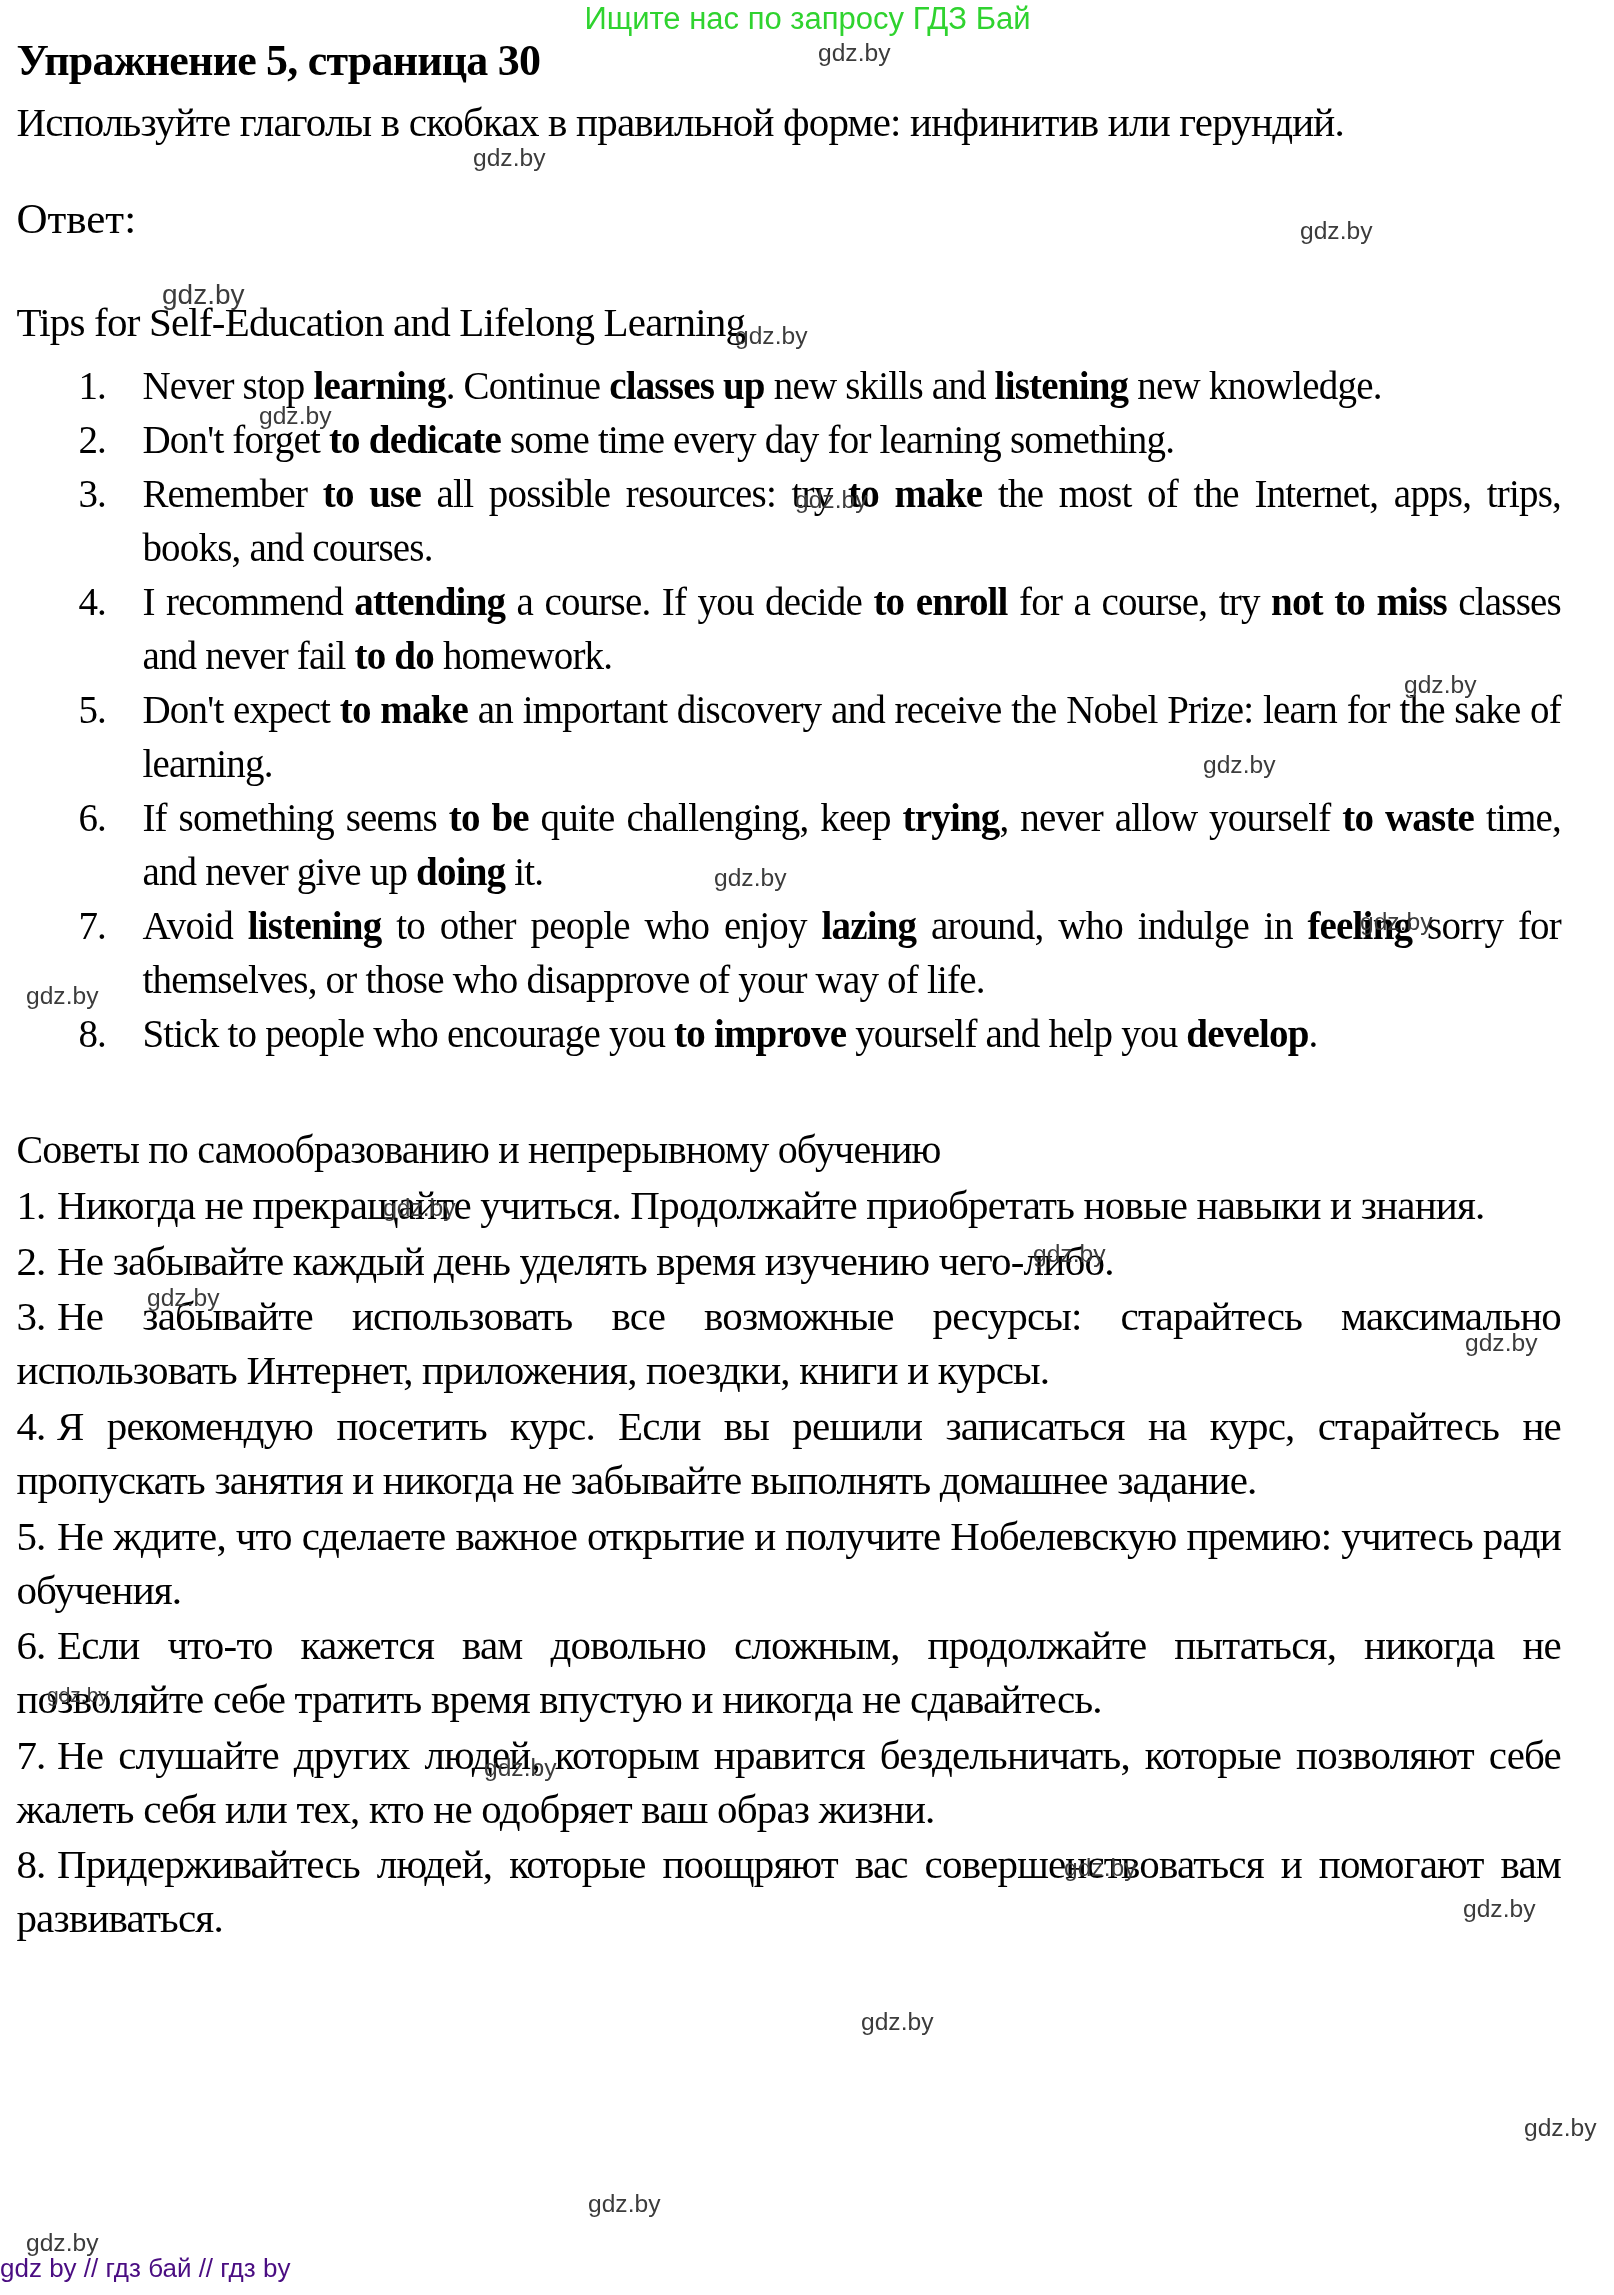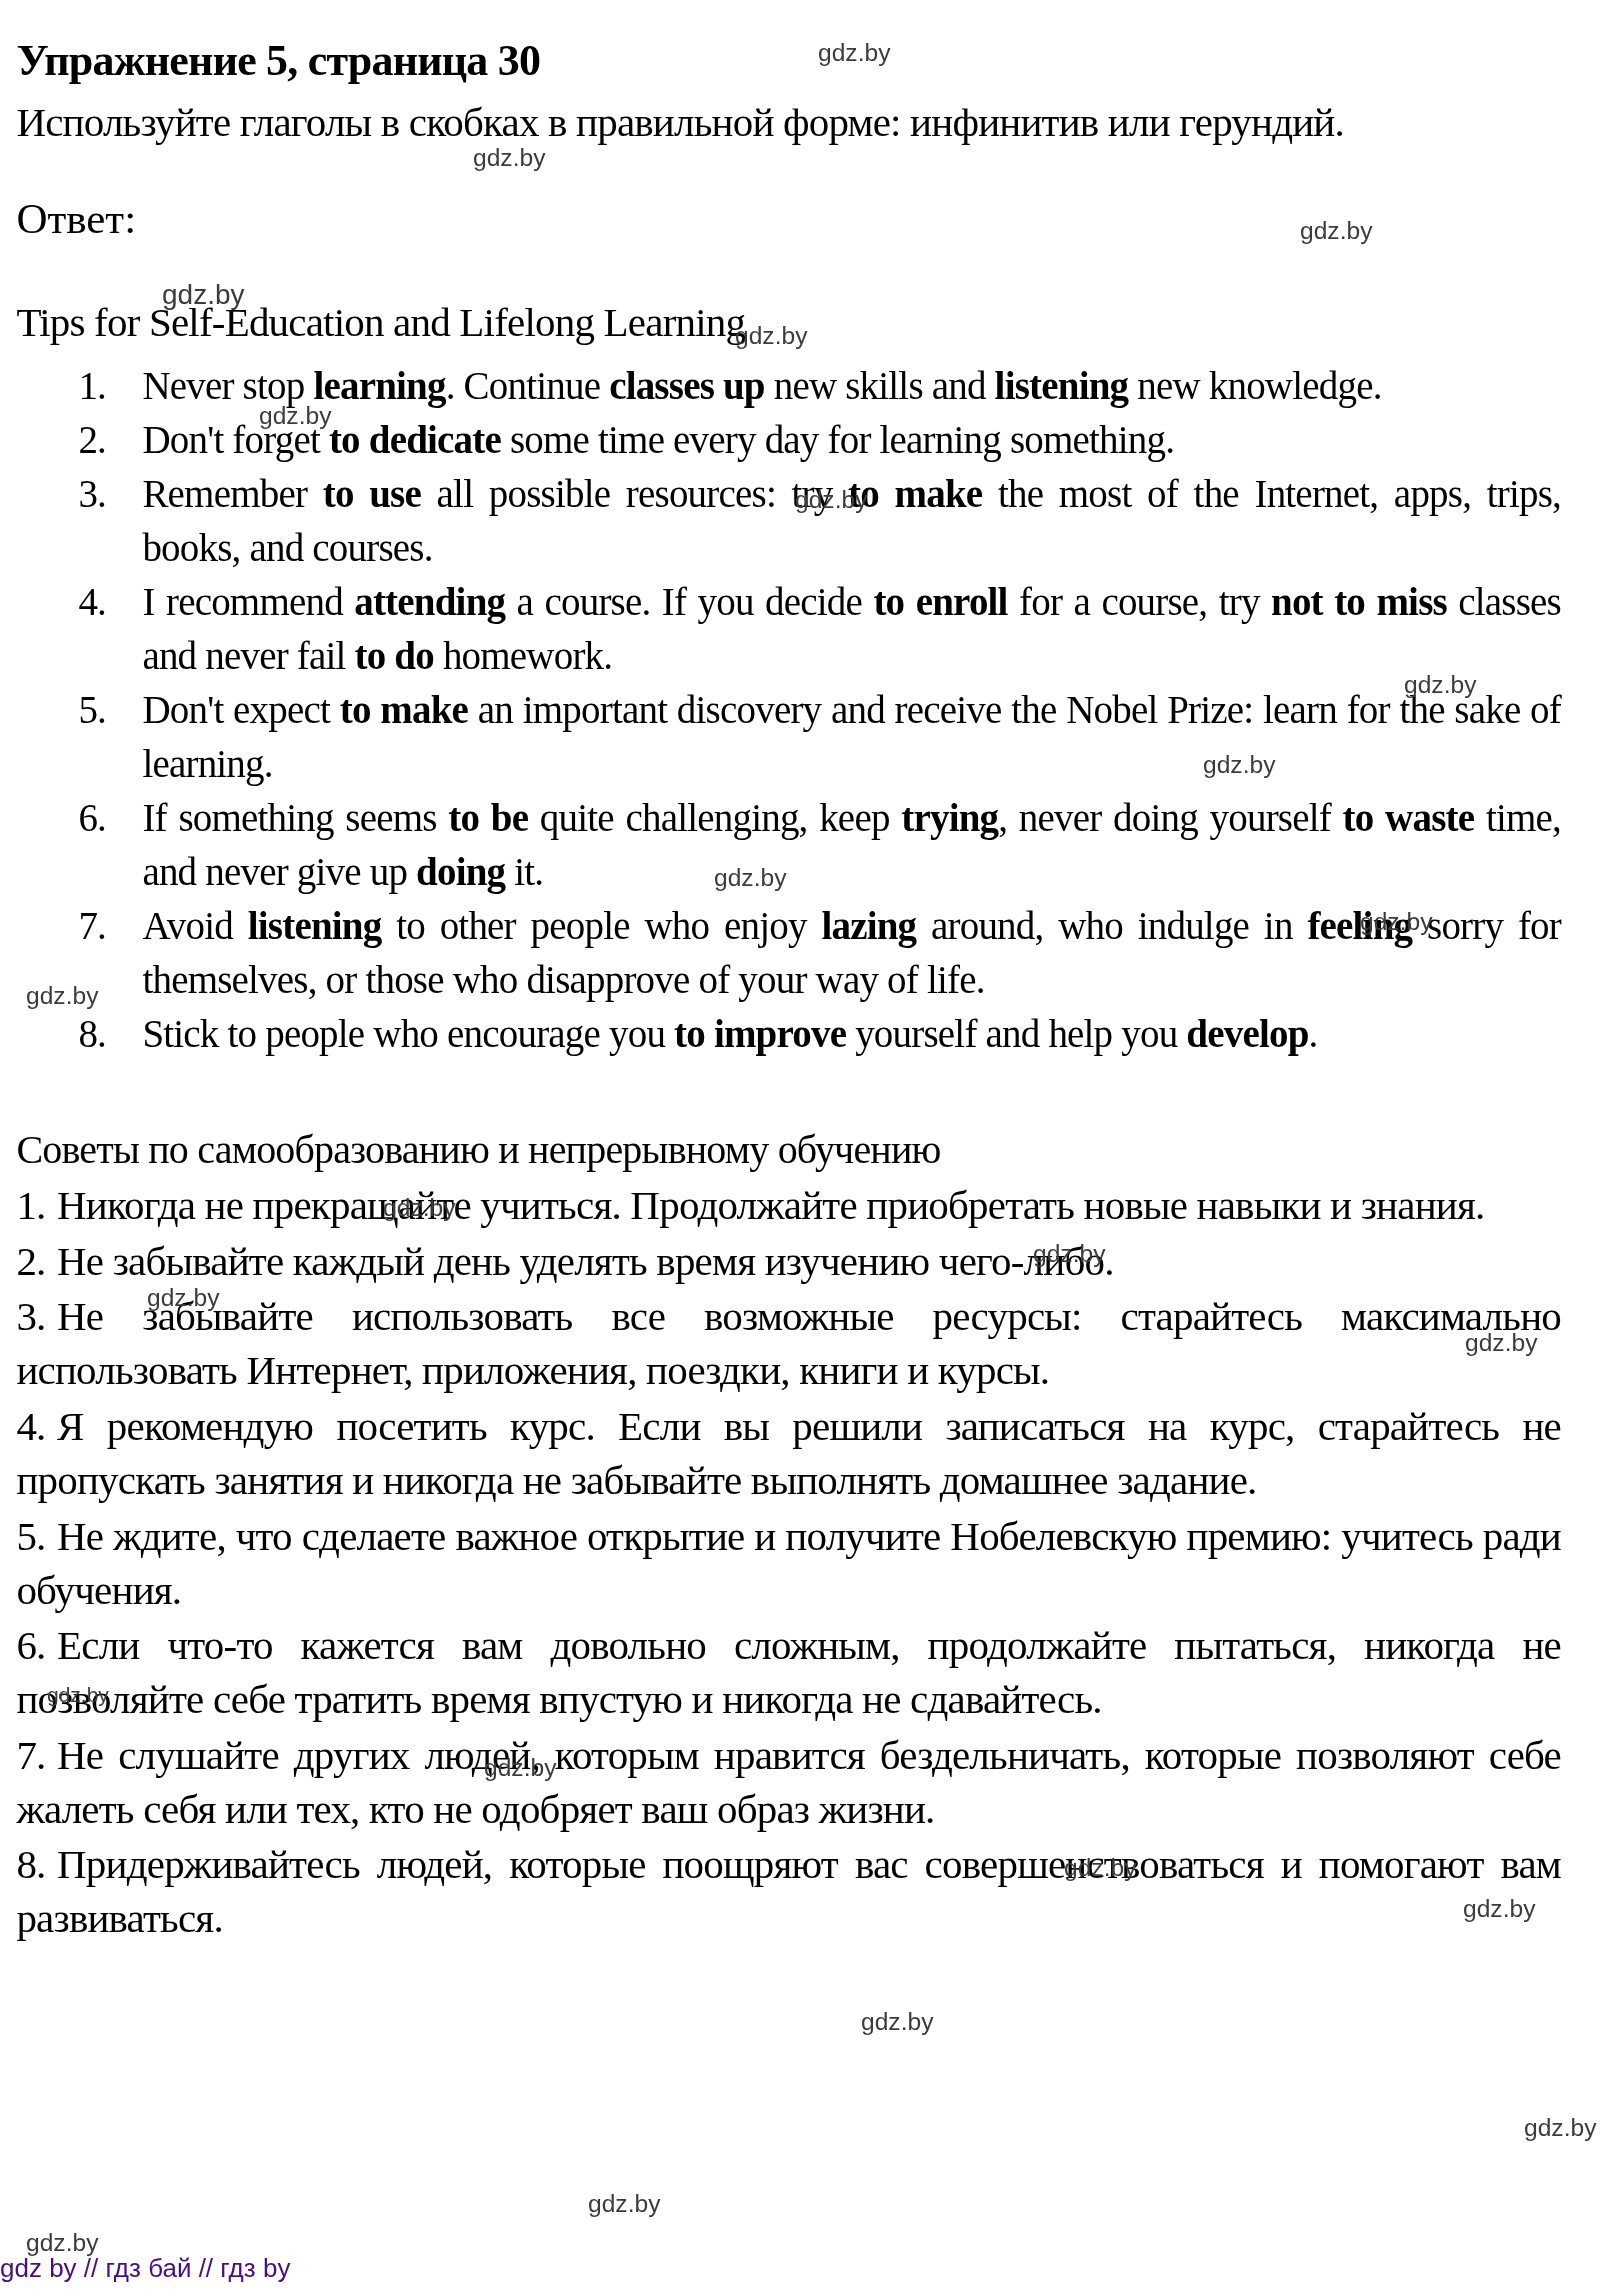--- a/index.html
+++ b/index.html
@@ -94,33 +94,34 @@
     line-height: 33px;
     white-space: nowrap;
   }
   b { font-weight: bold; }
 </style>
 </head>
 <body>
 
 <div class="page">
 
+  <div class="banner" style="color: rgb(47, 211, 47);">Ищите нас по запросу ГДЗ Бай</div>
 
   <div class="content">
     <div class="title">Упражнение 5, страница 30</div>
     <div class="instruction">Используйте глаголы в скобках в правильной форме: инфинитив или герундий.</div>
     <div class="answer">Ответ:</div>
     <div class="eng-heading">Tips for Self-Education and Lifelong Learning</div>
     <div class="eng-list" id="eng-list">
         <div class="eitem"><span class="num">1.</span><span><span>Never stop </span><b>learning</b><span>. Continue </span><b>classes up</b><span> new skills and </span><b>listening</b><span> new knowledge.</span></span></div>
         <div class="eitem"><span class="num">2.</span><span><span>Don't forget </span><b>to dedicate</b><span> some time every day for learning something.</span></span></div>
         <div class="eitem"><span class="num">3.</span><span><span>Remember </span><b>to use</b><span> all possible resources: try </span><b>to make</b><span> the most of the Internet, apps, trips, books, and courses.</span></span></div>
         <div class="eitem"><span class="num">4.</span><span><span>I recommend </span><b>attending</b><span> a course. If you decide </span><b>to enroll</b><span> for a course, try </span><b>not to miss</b><span> classes and never fail </span><b>to do</b><span> homework.</span></span></div>
         <div class="eitem"><span class="num">5.</span><span><span>Don't expect </span><b>to make</b><span> an important discovery and receive the Nobel Prize: learn for the sake of learning.</span></span></div>
-        <div class="eitem"><span class="num">6.</span><span><span>If something seems </span><b>to be</b><span> quite challenging, keep </span><b>trying</b><span>, never doing yourself </span><b>to waste</b><span> time, and never give up </span><b>doing</b><span> it.</span></span></div>
+        <div class="eitem"><span class="num">6.</span><span><span>If something seems </span><b>to be</b><span> quite challenging, keep </span><b>trying</b><span>, never allow yourself </span><b>to waste</b><span> time, and never give up </span><b>doing</b><span> it.</span></span></div>
         <div class="eitem"><span class="num">7.</span><span><span>Avoid </span><b>listening</b><span> to other people who enjoy </span><b>lazing</b><span> around, who indulge in </span><b>feeling</b><span> sorry for themselves, or those who disapprove of your way of life.</span></span></div>
         <div class="eitem"><span class="num">8.</span><span><span>Stick to people who encourage you </span><b>to improve</b><span> yourself and help you </span><b>develop</b><span>.</span></span></div>
       </div>
     <div class="rus-heading">Советы по самообразованию и непрерывному обучению</div>
     <div class="rus-list" id="rus-list">
         <div class="ritem"><span class="num">1.</span><span>Никогда не прекращайте учиться. Продолжайте приобретать новые навыки и знания.</span></div>
         <div class="ritem"><span class="num">2.</span><span>Не забывайте каждый день уделять время изучению чего-либо.</span></div>
         <div class="ritem"><span class="num">3.</span><span>Не забывайте использовать все возможные ресурсы: старайтесь максимально использовать Интернет, приложения, поездки, книги и курсы.</span></div>
         <div class="ritem"><span class="num">4.</span><span>Я рекомендую посетить курс. Если вы решили записаться на курс, старайтесь не пропускать занятия и никогда не забывайте выполнять домашнее задание.</span></div>
         <div class="ritem"><span class="num">5.</span><span>Не ждите, что сделаете важное открытие и получите Нобелевскую премию: учитесь ради обучения.</span></div>

